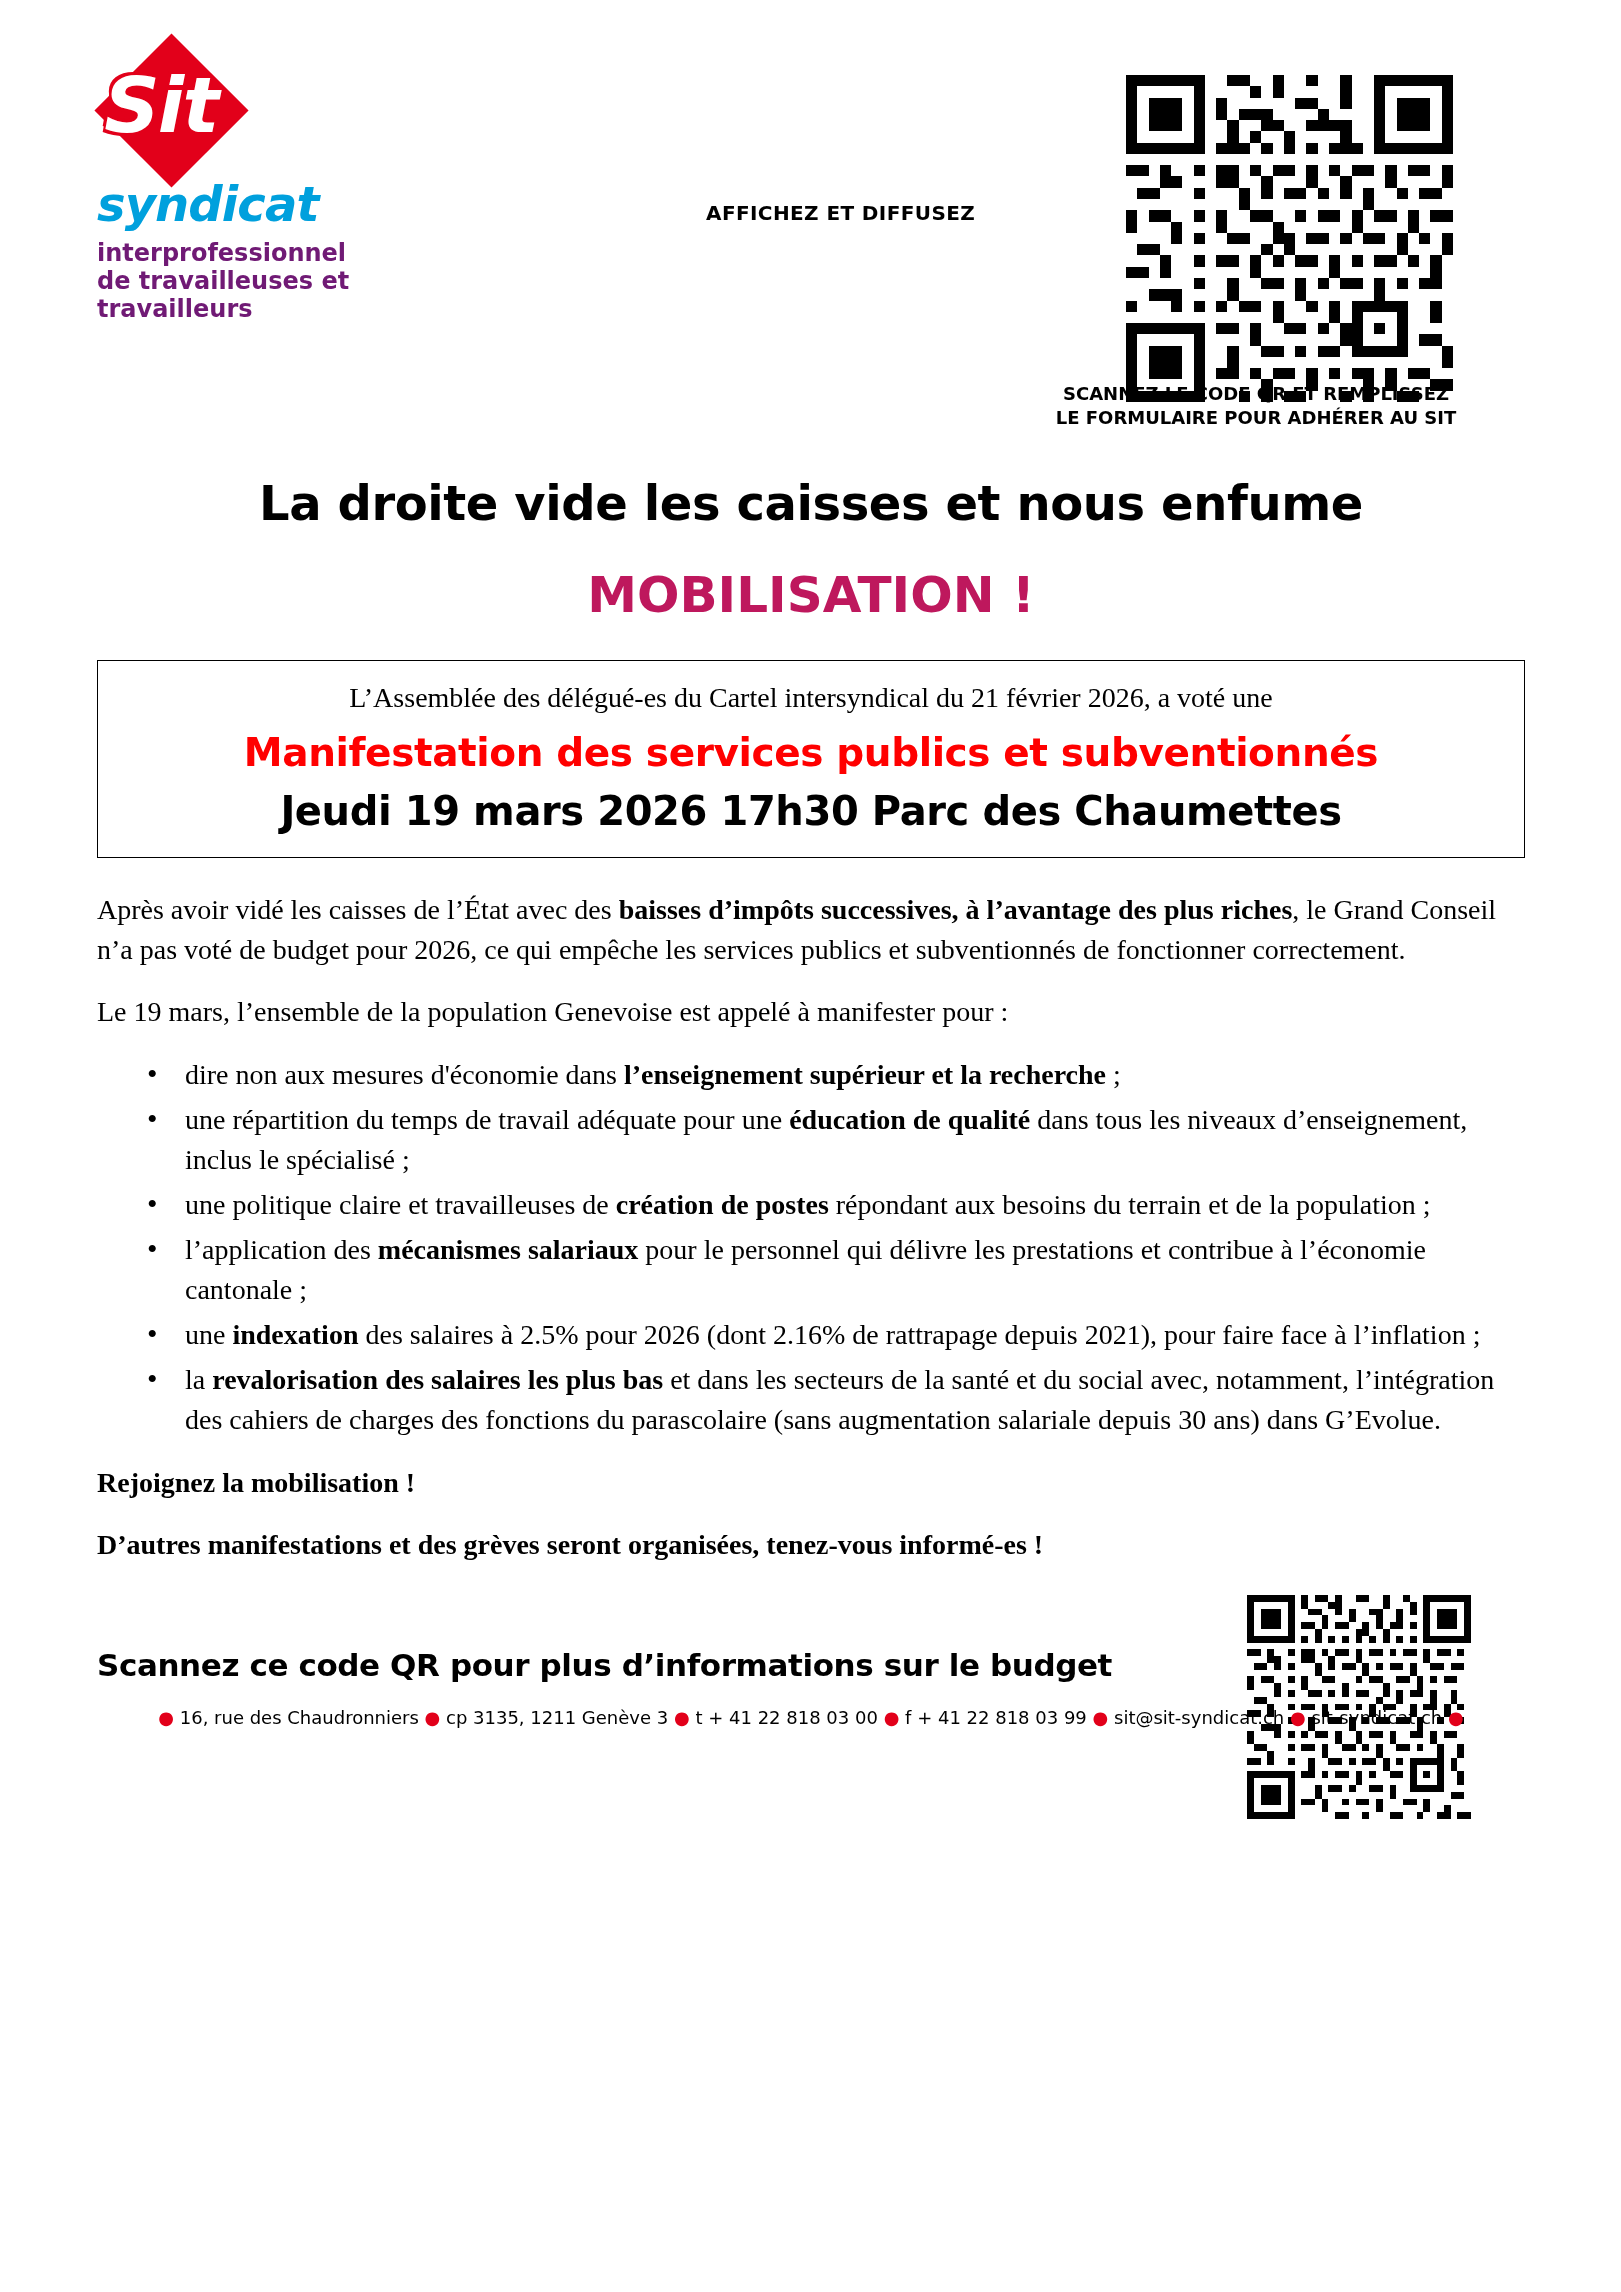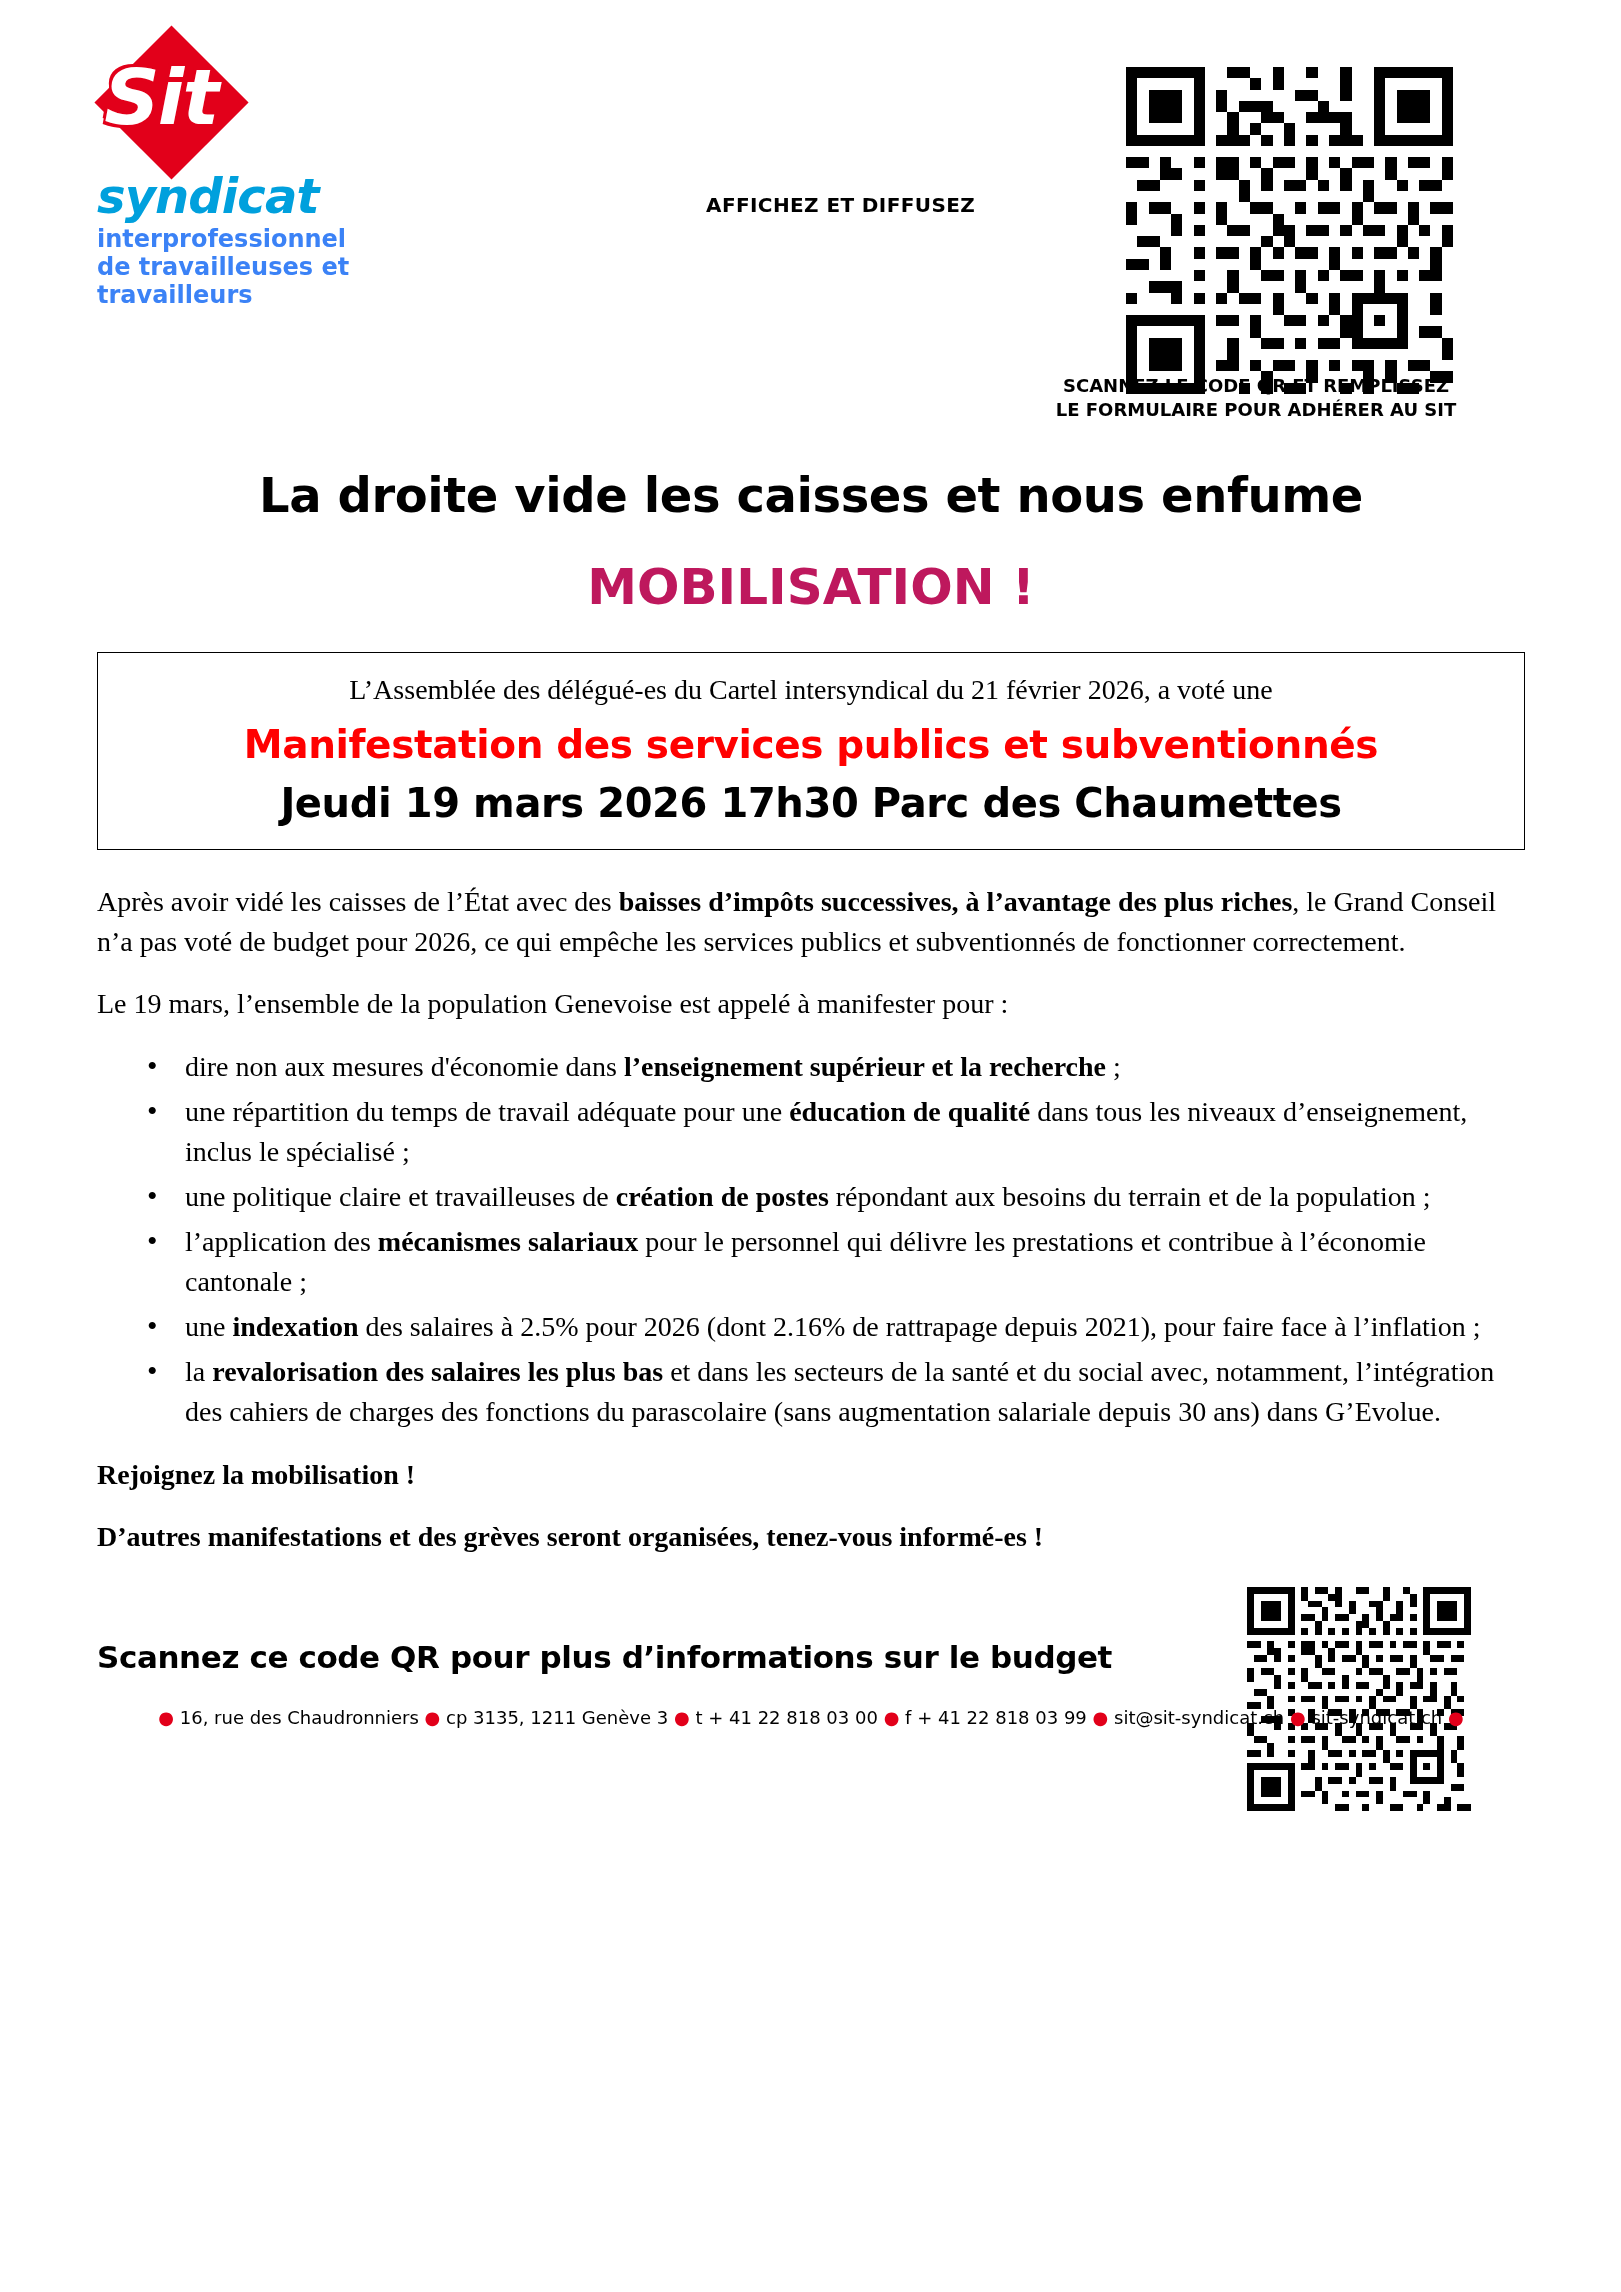--- a/index.html
+++ b/index.html
@@ -13,21 +13,21 @@
     font-family: "Liberation Serif", serif;
     color: #000000;
     position: relative;
     overflow: hidden;
   }
   .page {
     position: relative;
     width: 1622px;
     height: 1778px;
     box-sizing: border-box;
-    padding: 0 97px;
+    padding: 8px 97px;
   }
 
   
   .header {
     position: relative;
     height: 385px;
   }
   .logo-block {
     position: absolute;
     left: 0px;
@@ -70,23 +70,23 @@
     font-size: 48px;
     color: #00a0dd;
     line-height: 1;
     margin-top: 3.6px;
     letter-spacing: -0.9px;
   }
   .logo-sub {
     font-family: "DejaVu Sans", sans-serif;
     font-weight: bold;
     font-size: 24px;
-    color: #3b82f6;
+    color: #701a75;
     line-height: 1.18;
-    margin-top: 5px;
+    margin-top: 11px;
   }
   .affichez {
     position: absolute;
     left: 609px;
     top: 193px;
     font-family: "DejaVu Sans", sans-serif;
     font-weight: bold;
     font-size: 20px;
     letter-spacing: 0.4px;
   }

